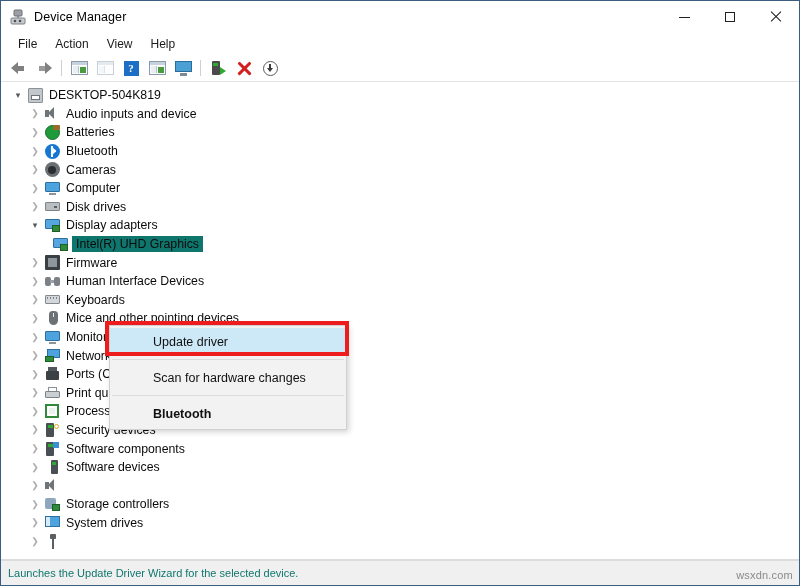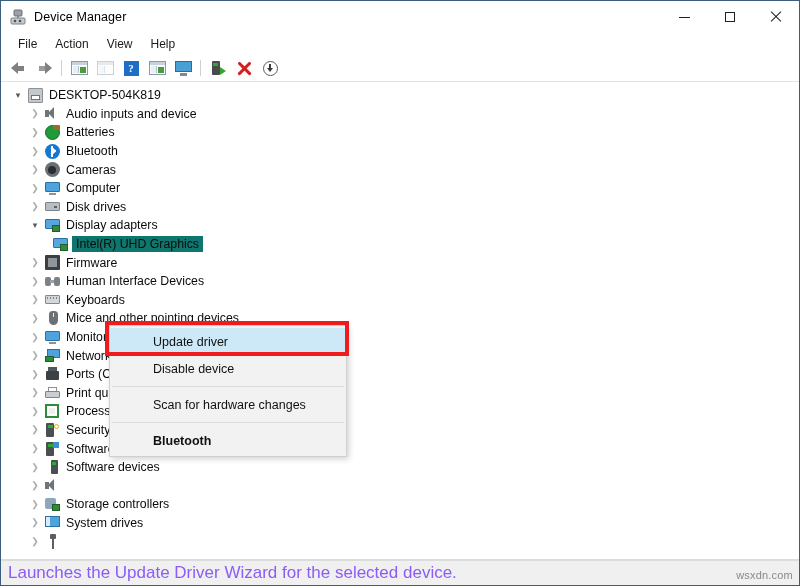--- a/index.html
+++ b/index.html
@@ -201,21 +201,21 @@
   .ctxsep{height:1px;background:#dcdcdc;margin:4px 2px;}
   .redbox{
     position:absolute;left:104px;top:239px;width:244px;height:35px;
     border:4px solid #ee1c1c;box-sizing:border-box;z-index:21;pointer-events:none;
   }
   
   .statusbar{
     height:24px;flex:0 0 24px;display:flex;align-items:center;
     background:#f0f0f0;border-top:1px solid #dcdcdc;position:relative;
   }
-  .statusbar .st-text{font-size:17px;color:#8b5cf6;padding-left:7px;}
+  .statusbar .st-text{font-size:11px;color:#0f766e;padding-left:7px;}
   .watermark{
     position:absolute;right:6px;bottom:4px;font-size:11px;color:#8a8a8a;
     letter-spacing:.2px;
   }
 </style>
 </head>
 <body>
 
 <div class="window">
 
@@ -551,21 +551,20 @@
               <i class="hd"></i>
               <i class="st"></i>
             </span>
           </span>
       </div>
 
     </div>
 
     <div class="ctxmenu">
       <div class="ctxitem hl">Update driver</div>
-      <div class="ctxitem">Disable device</div>
       <div class="ctxsep"></div>
       <div class="ctxitem">Scan for hardware changes</div>
       <div class="ctxsep"></div>
       <div class="ctxitem bold">Bluetooth</div>
     </div>
     <div class="redbox"></div>
 
   </div>
 
   <div class="statusbar">

